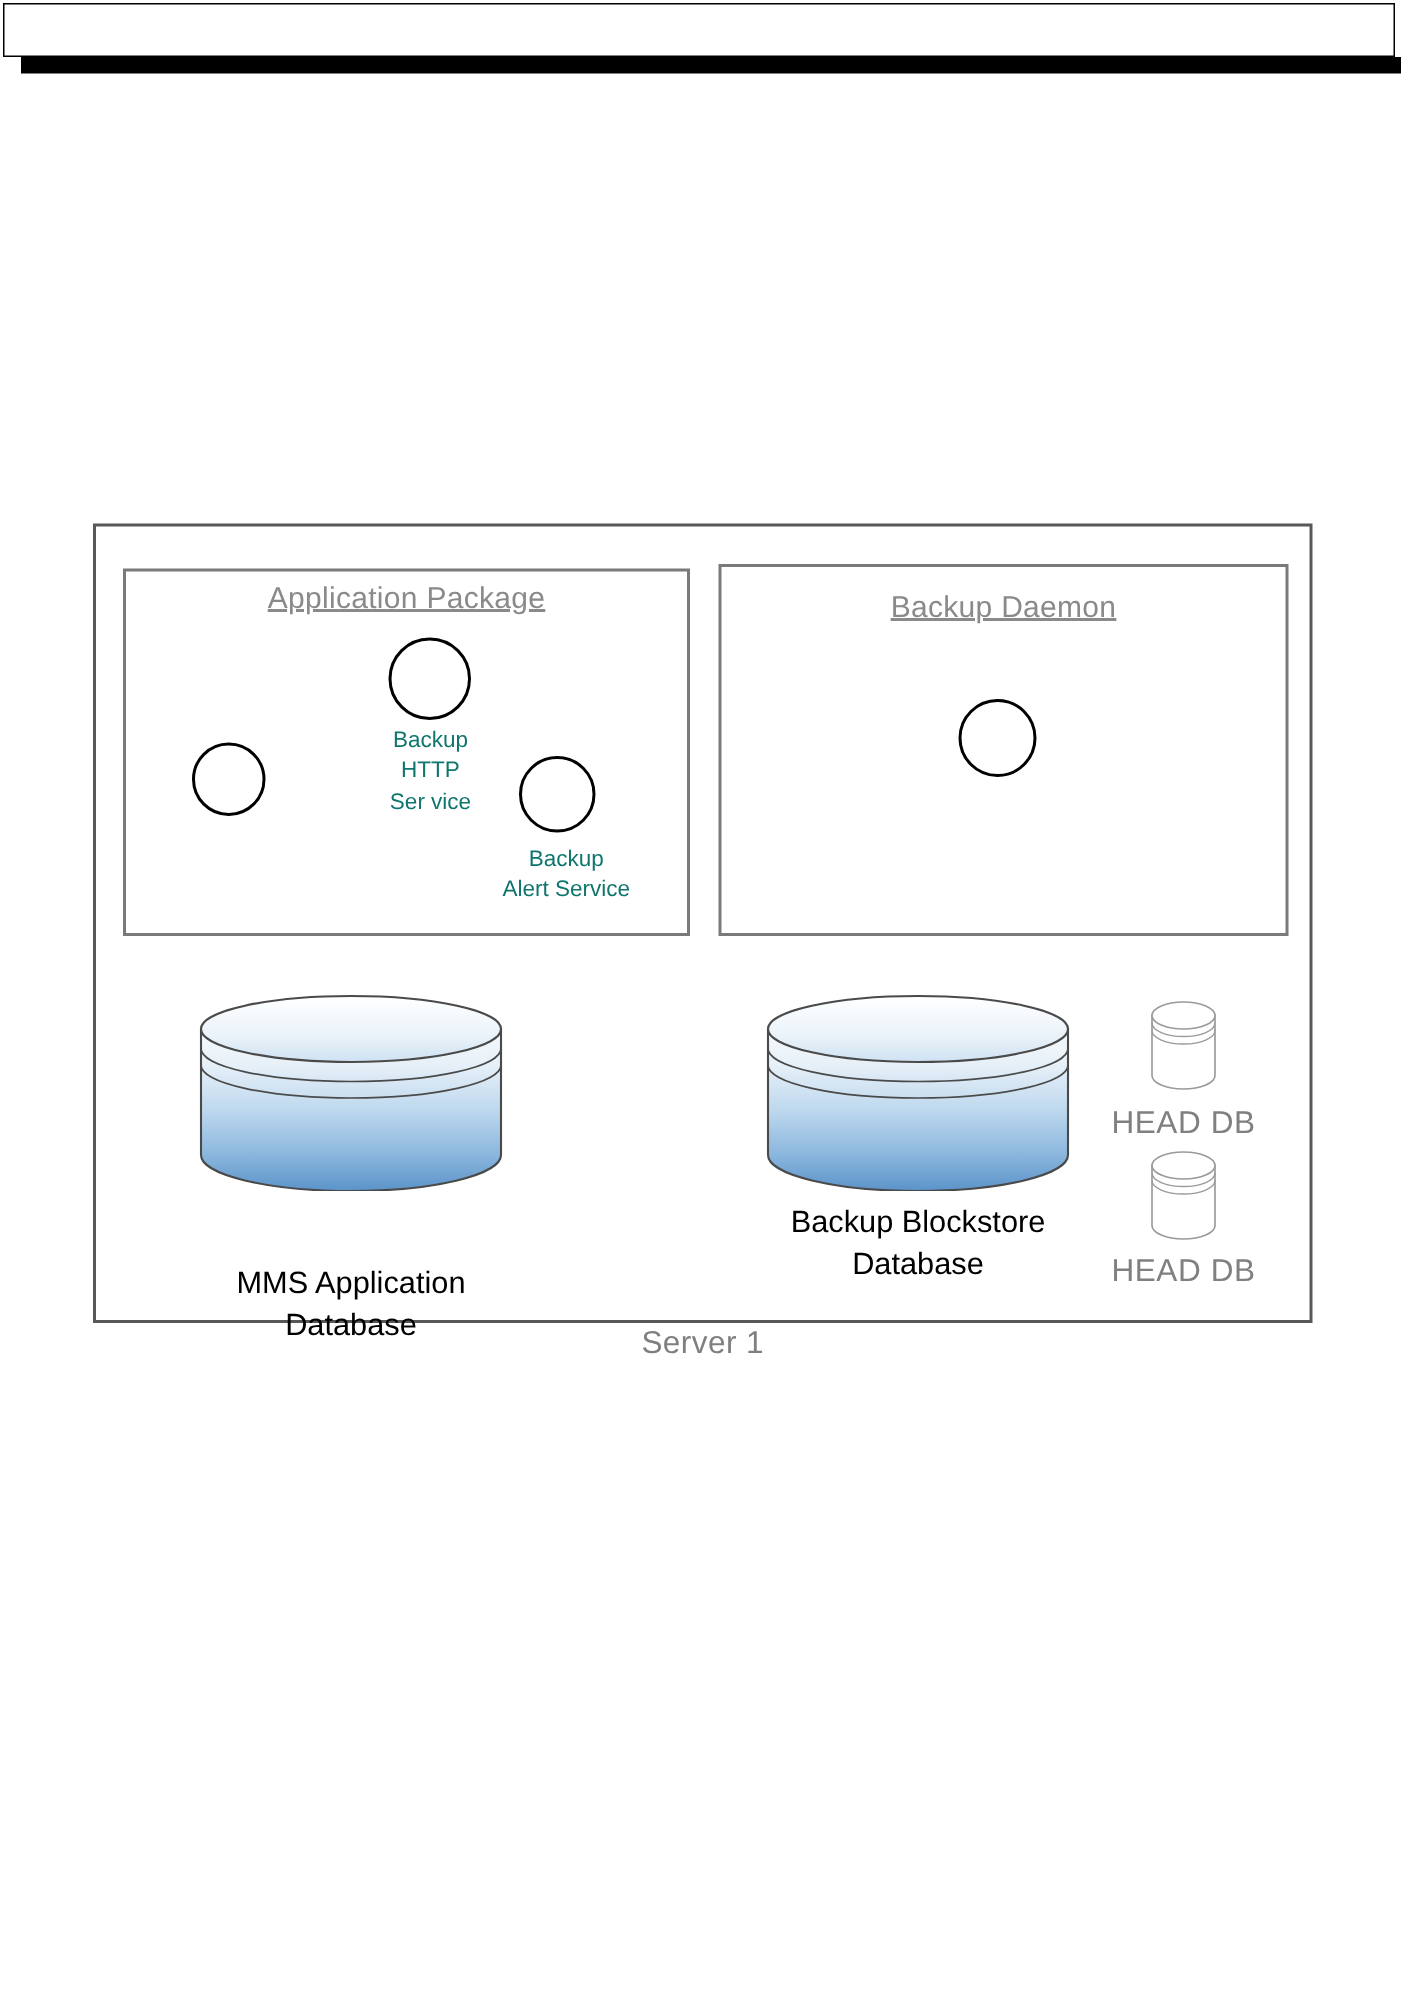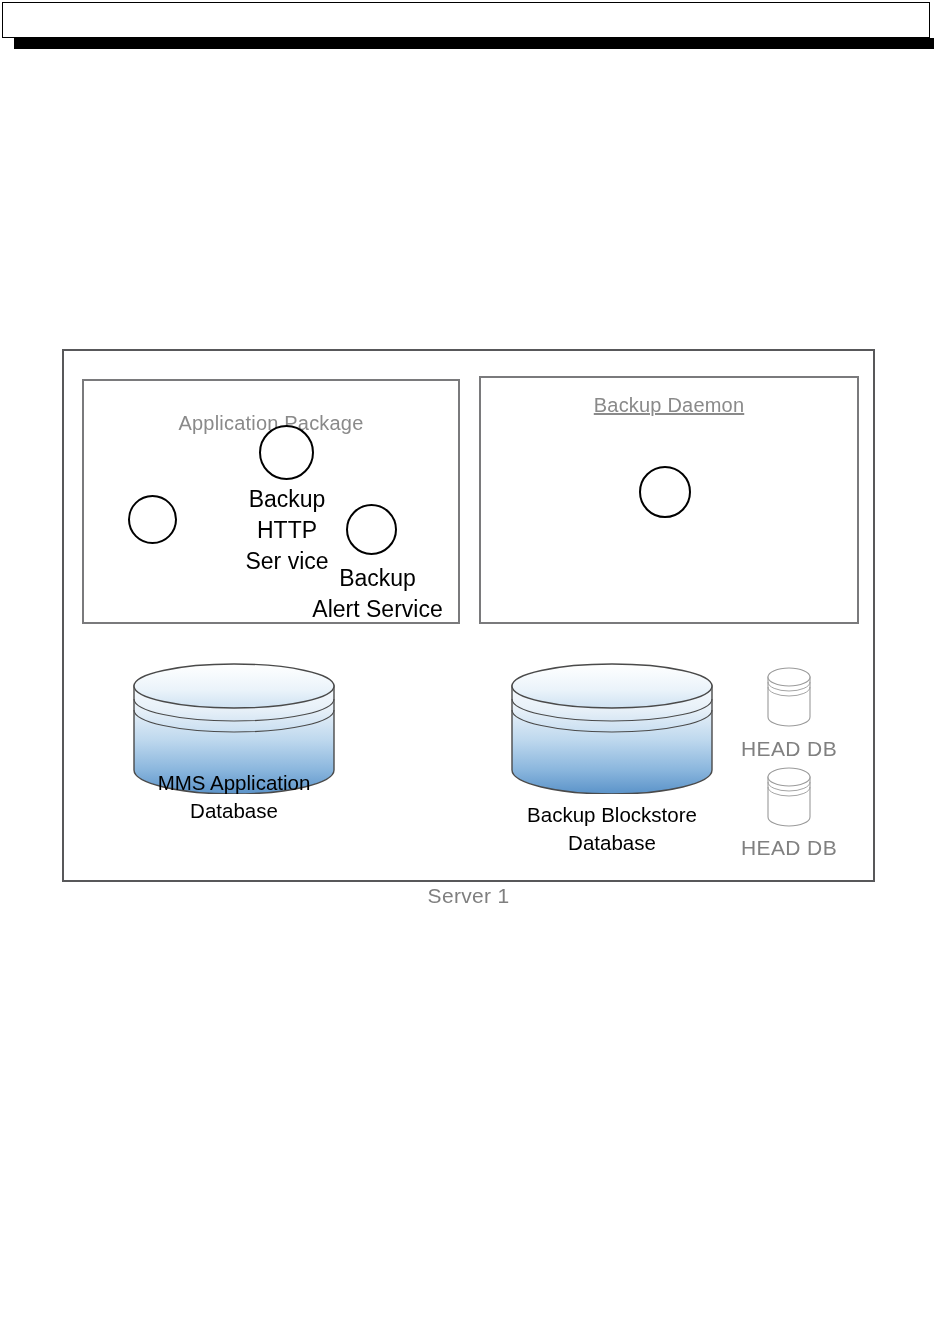--- a/index.html
+++ b/index.html
@@ -94,36 +94,36 @@
     height: 248px;
   }
   .group-title {
     position: absolute;
     width: 100%;
     text-align: center;
     font-size: 20px;
     color: #8a8a8a;
     letter-spacing: 0.2px;
   }
-  #app-package-title { top: 31px; }
+  #app-package-title { top: 7px; text-decoration: underline; }
   #backup-daemon-title { top: 16px; text-decoration: underline; }
 
   
   .service-circle {
     position: absolute;
     border: 2.2px solid #000000;
     border-radius: 50%;
     background: #ffffff;
     box-sizing: border-box;
   }
   .service-label {
     position: absolute;
     text-align: center;
-    font-size: 23px;
-    color: #000000;
+    font-size: 15px;
+    color: #0f766e;
     line-height: 1.35;
     white-space: pre-line;
   }
 
   
   #circle-mms-http  { left: 128px; top: 495px; width: 49px; height: 49px; }
   #label-mms-http   { left: 72px;  top: 552px; width: 162px; }
   
   #circle-backup-http { left: 259px; top: 425px; width: 55px; height: 55px; }
   #label-backup-http  { left: 221px; top: 484px; width: 132px; }
@@ -142,21 +142,21 @@
   #db-blockstore { left: 510px; top: 662px; width: 204px; height: 132px; }
 
   .db-caption {
     position: absolute;
     text-align: center;
     font-size: 20.5px;
     color: #000000;
     line-height: 1.38;
     white-space: pre-line;
   }
-  #caption-db-mms        { left: 124px; top: 769px; width: 220px; }
+  #caption-db-mms        { left: 124px; top: 842px; width: 220px; }
   #caption-db-blockstore { left: 502px; top: 801px; width: 220px; }
 
   
   .head-db-cylinder {
     position: absolute;
     width: 46px;
     height: 62px;
   }
   #head-db-cyl-1 { left: 766px; top: 666px; }
   #head-db-cyl-2 { left: 766px; top: 766px; }

